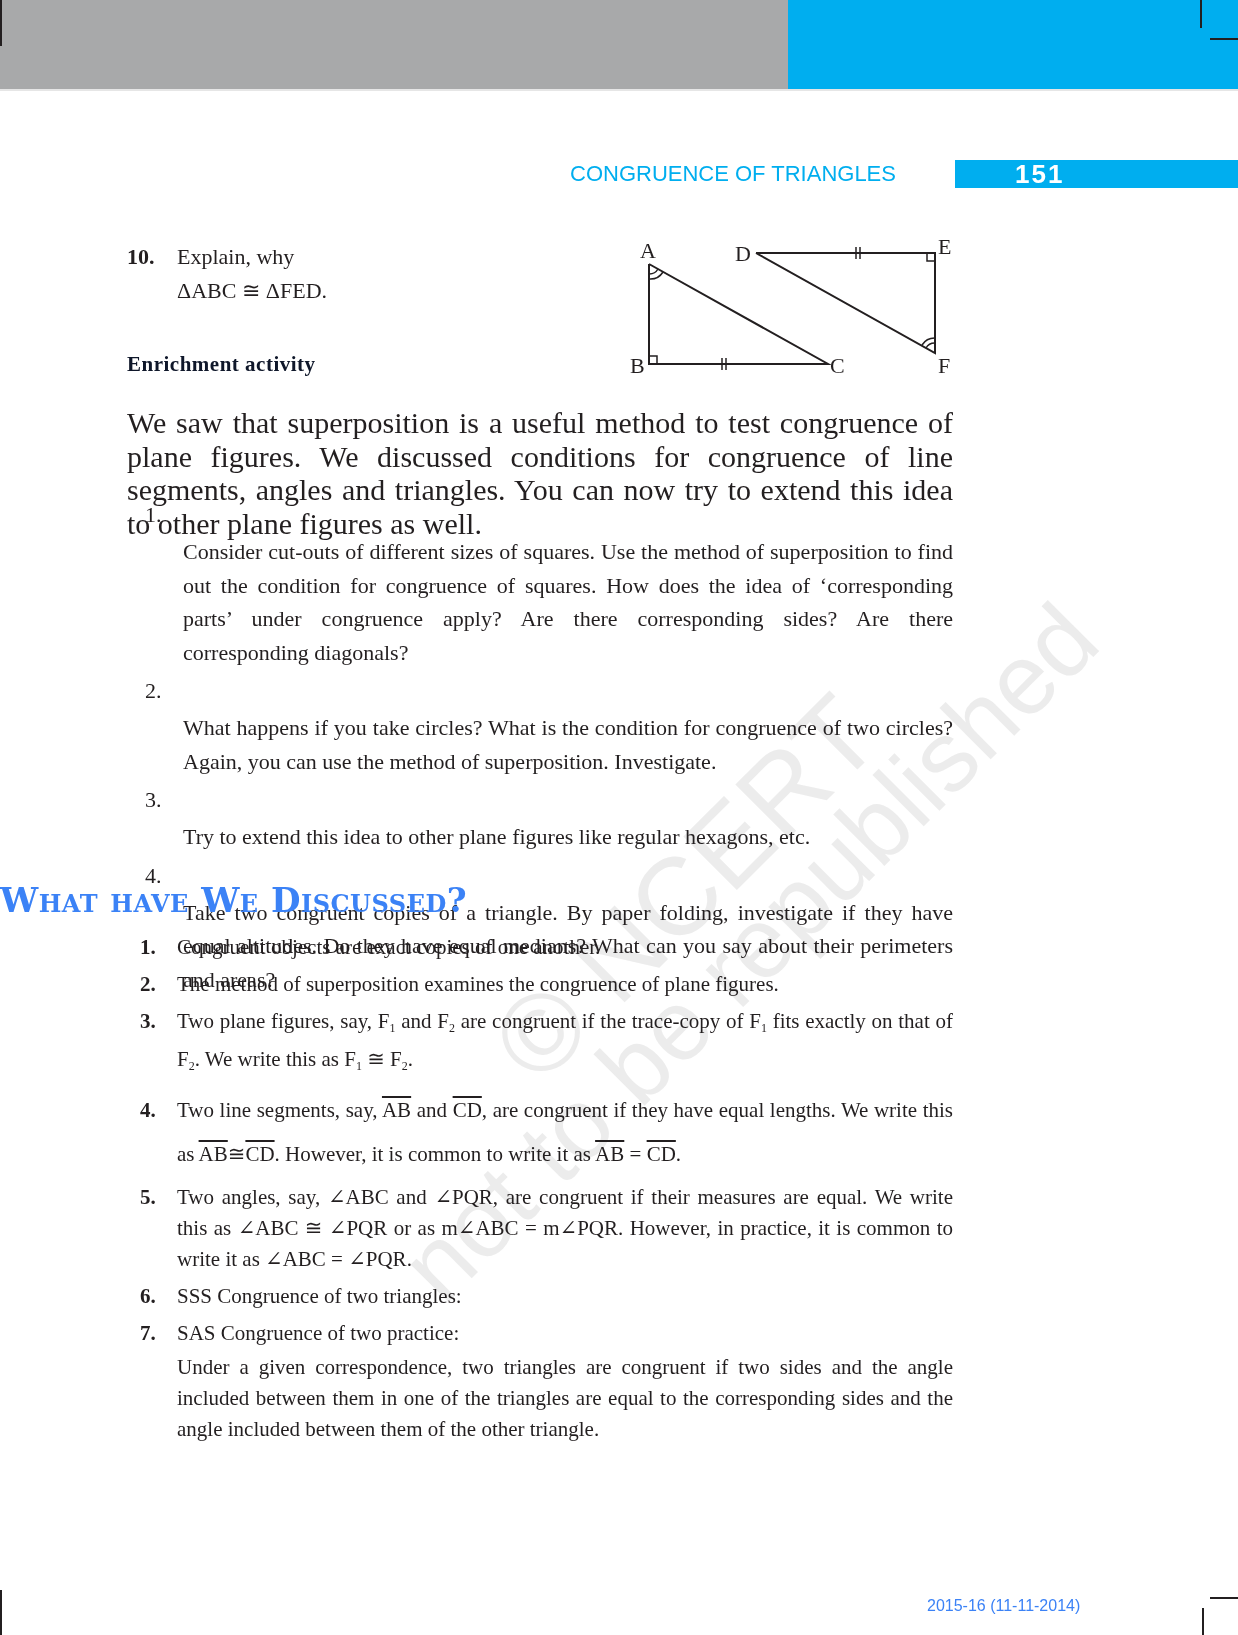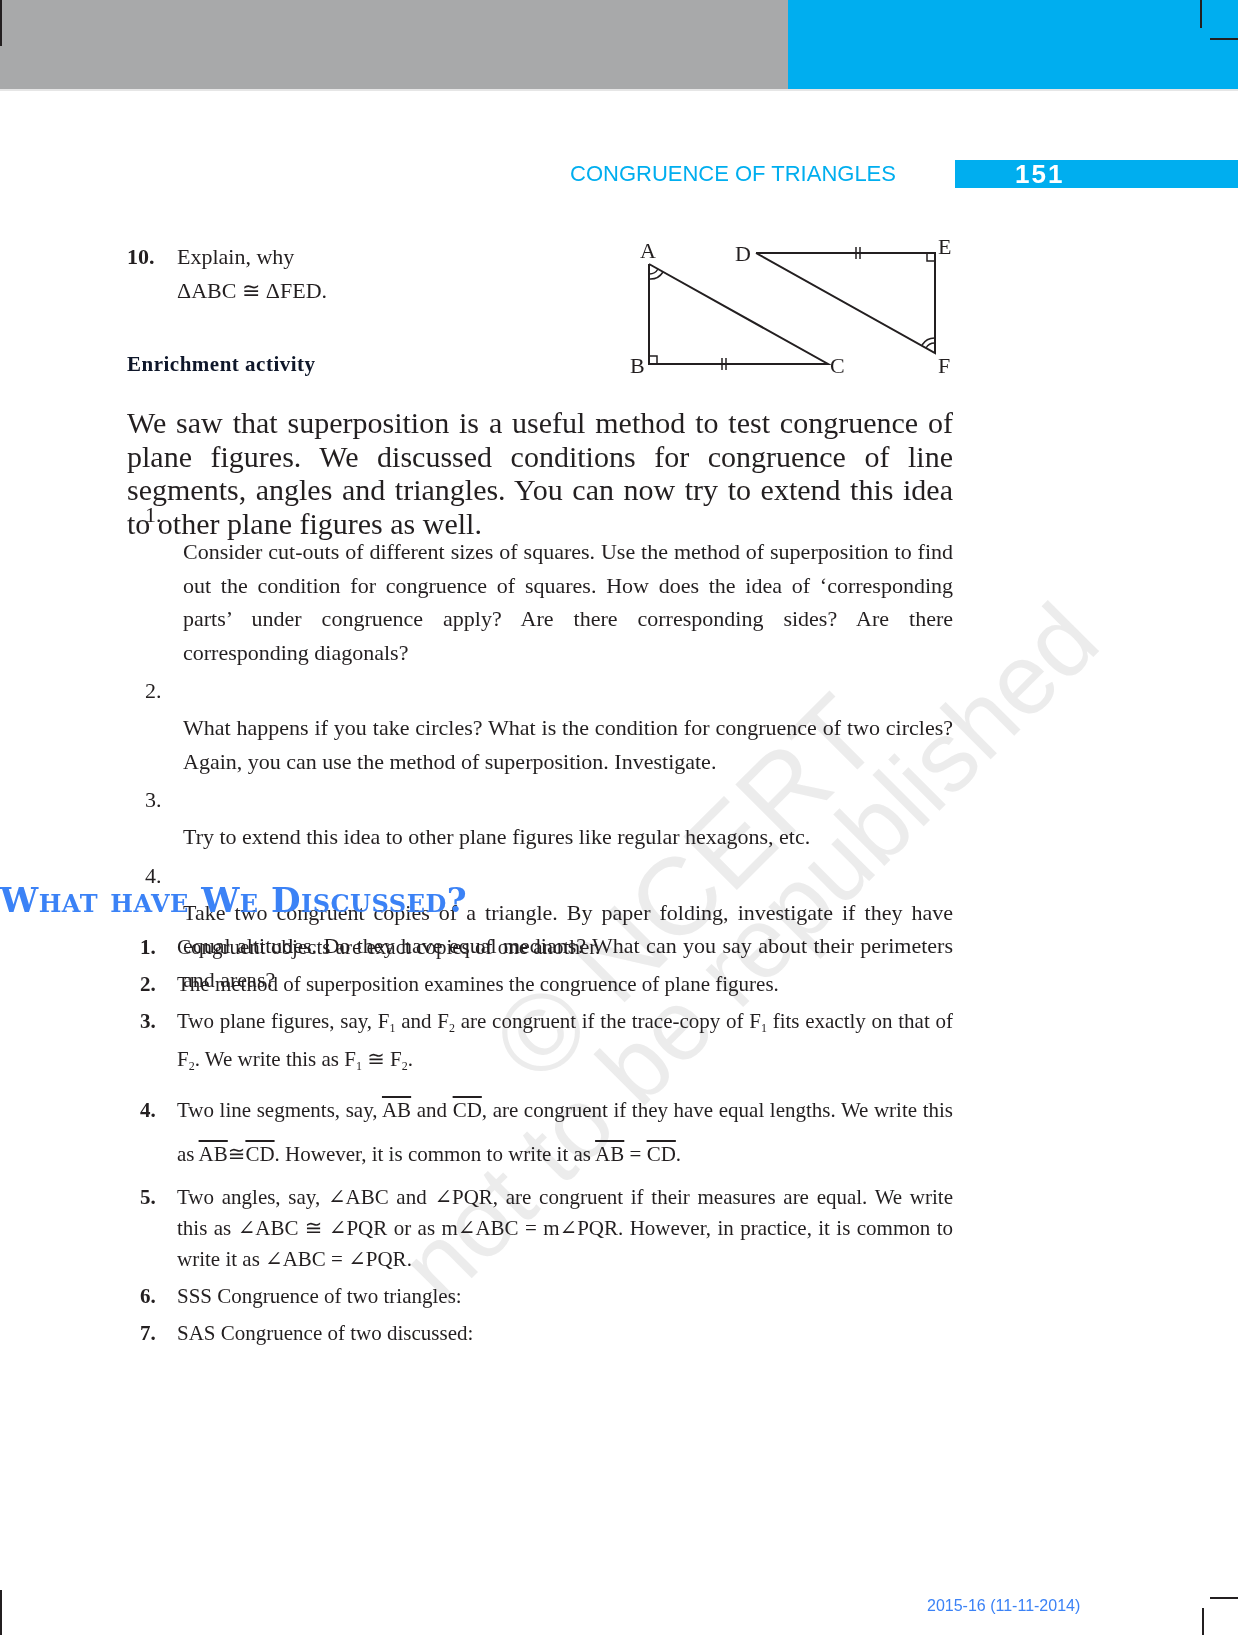--- a/index.html
+++ b/index.html
@@ -182,18 +182,19 @@
   </div>
   <div class="d-item">
     <span class="n">6.</span>
     <span class="t">
       <span>SSS Congruence of two triangles:</span><br>
     </span>
   </div>
   <div class="d-item">
     <span class="n">7.</span>
     <span class="t">
-      <span>SAS Congruence of two discussed:</span><br>
+      <span>SAS Congruence of two practice:</span><br>
+      <span style="display:block;margin-top:3px">Under a given correspondence, two triangles are congruent if two sides and the angle included between them in one of the triangles are equal to the corresponding sides and the angle included between them of the other triangle.</span>
     </span>
   </div>
 </div>
 
 <div class="footer-date">2015-16 (11-11-2014)</div>
 
 </body></html>

